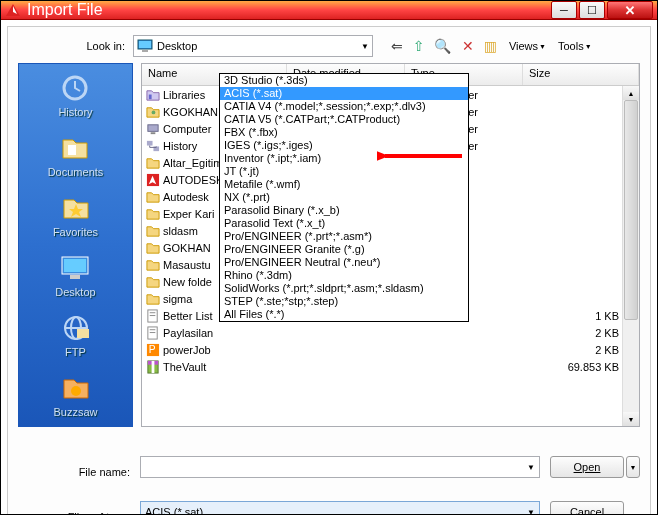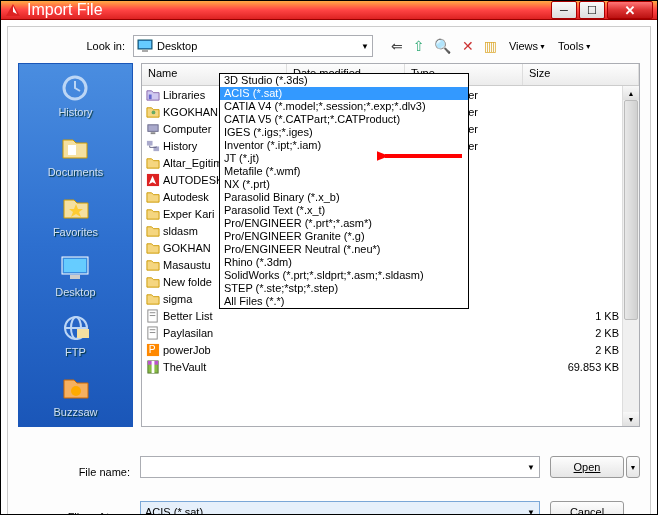--- a/index.html
+++ b/index.html
@@ -357,20 +357,21 @@
 <div class="sar" style="top:0">▲</div>
 <div class="sthumb"></div>
 <div class="sar" style="bottom:0">▼</div>
 </div>
 
 <div class="dropdown" id="dd">
             <div class="ddi">3D Studio (*.3ds)</div>
             <div class="ddi sel">ACIS (*.sat)</div>
             <div class="ddi">CATIA V4 (*.model;*.session;*.exp;*.dlv3)</div>
             <div class="ddi">CATIA V5 (*.CATPart;*.CATProduct)</div>
+            <div class="ddi">FBX (*.fbx)</div>
             <div class="ddi">IGES (*.igs;*.iges)</div>
             <div class="ddi">Inventor (*.ipt;*.iam)</div>
             <div class="ddi">JT (*.jt)</div>
             <div class="ddi">Metafile (*.wmf)</div>
             <div class="ddi">NX (*.prt)</div>
             <div class="ddi">Parasolid Binary (*.x_b)</div>
             <div class="ddi">Parasolid Text (*.x_t)</div>
             <div class="ddi">Pro/ENGINEER (*.prt*;*.asm*)</div>
             <div class="ddi">Pro/ENGINEER Granite (*.g)</div>
             <div class="ddi">Pro/ENGINEER Neutral (*.neu*)</div>

